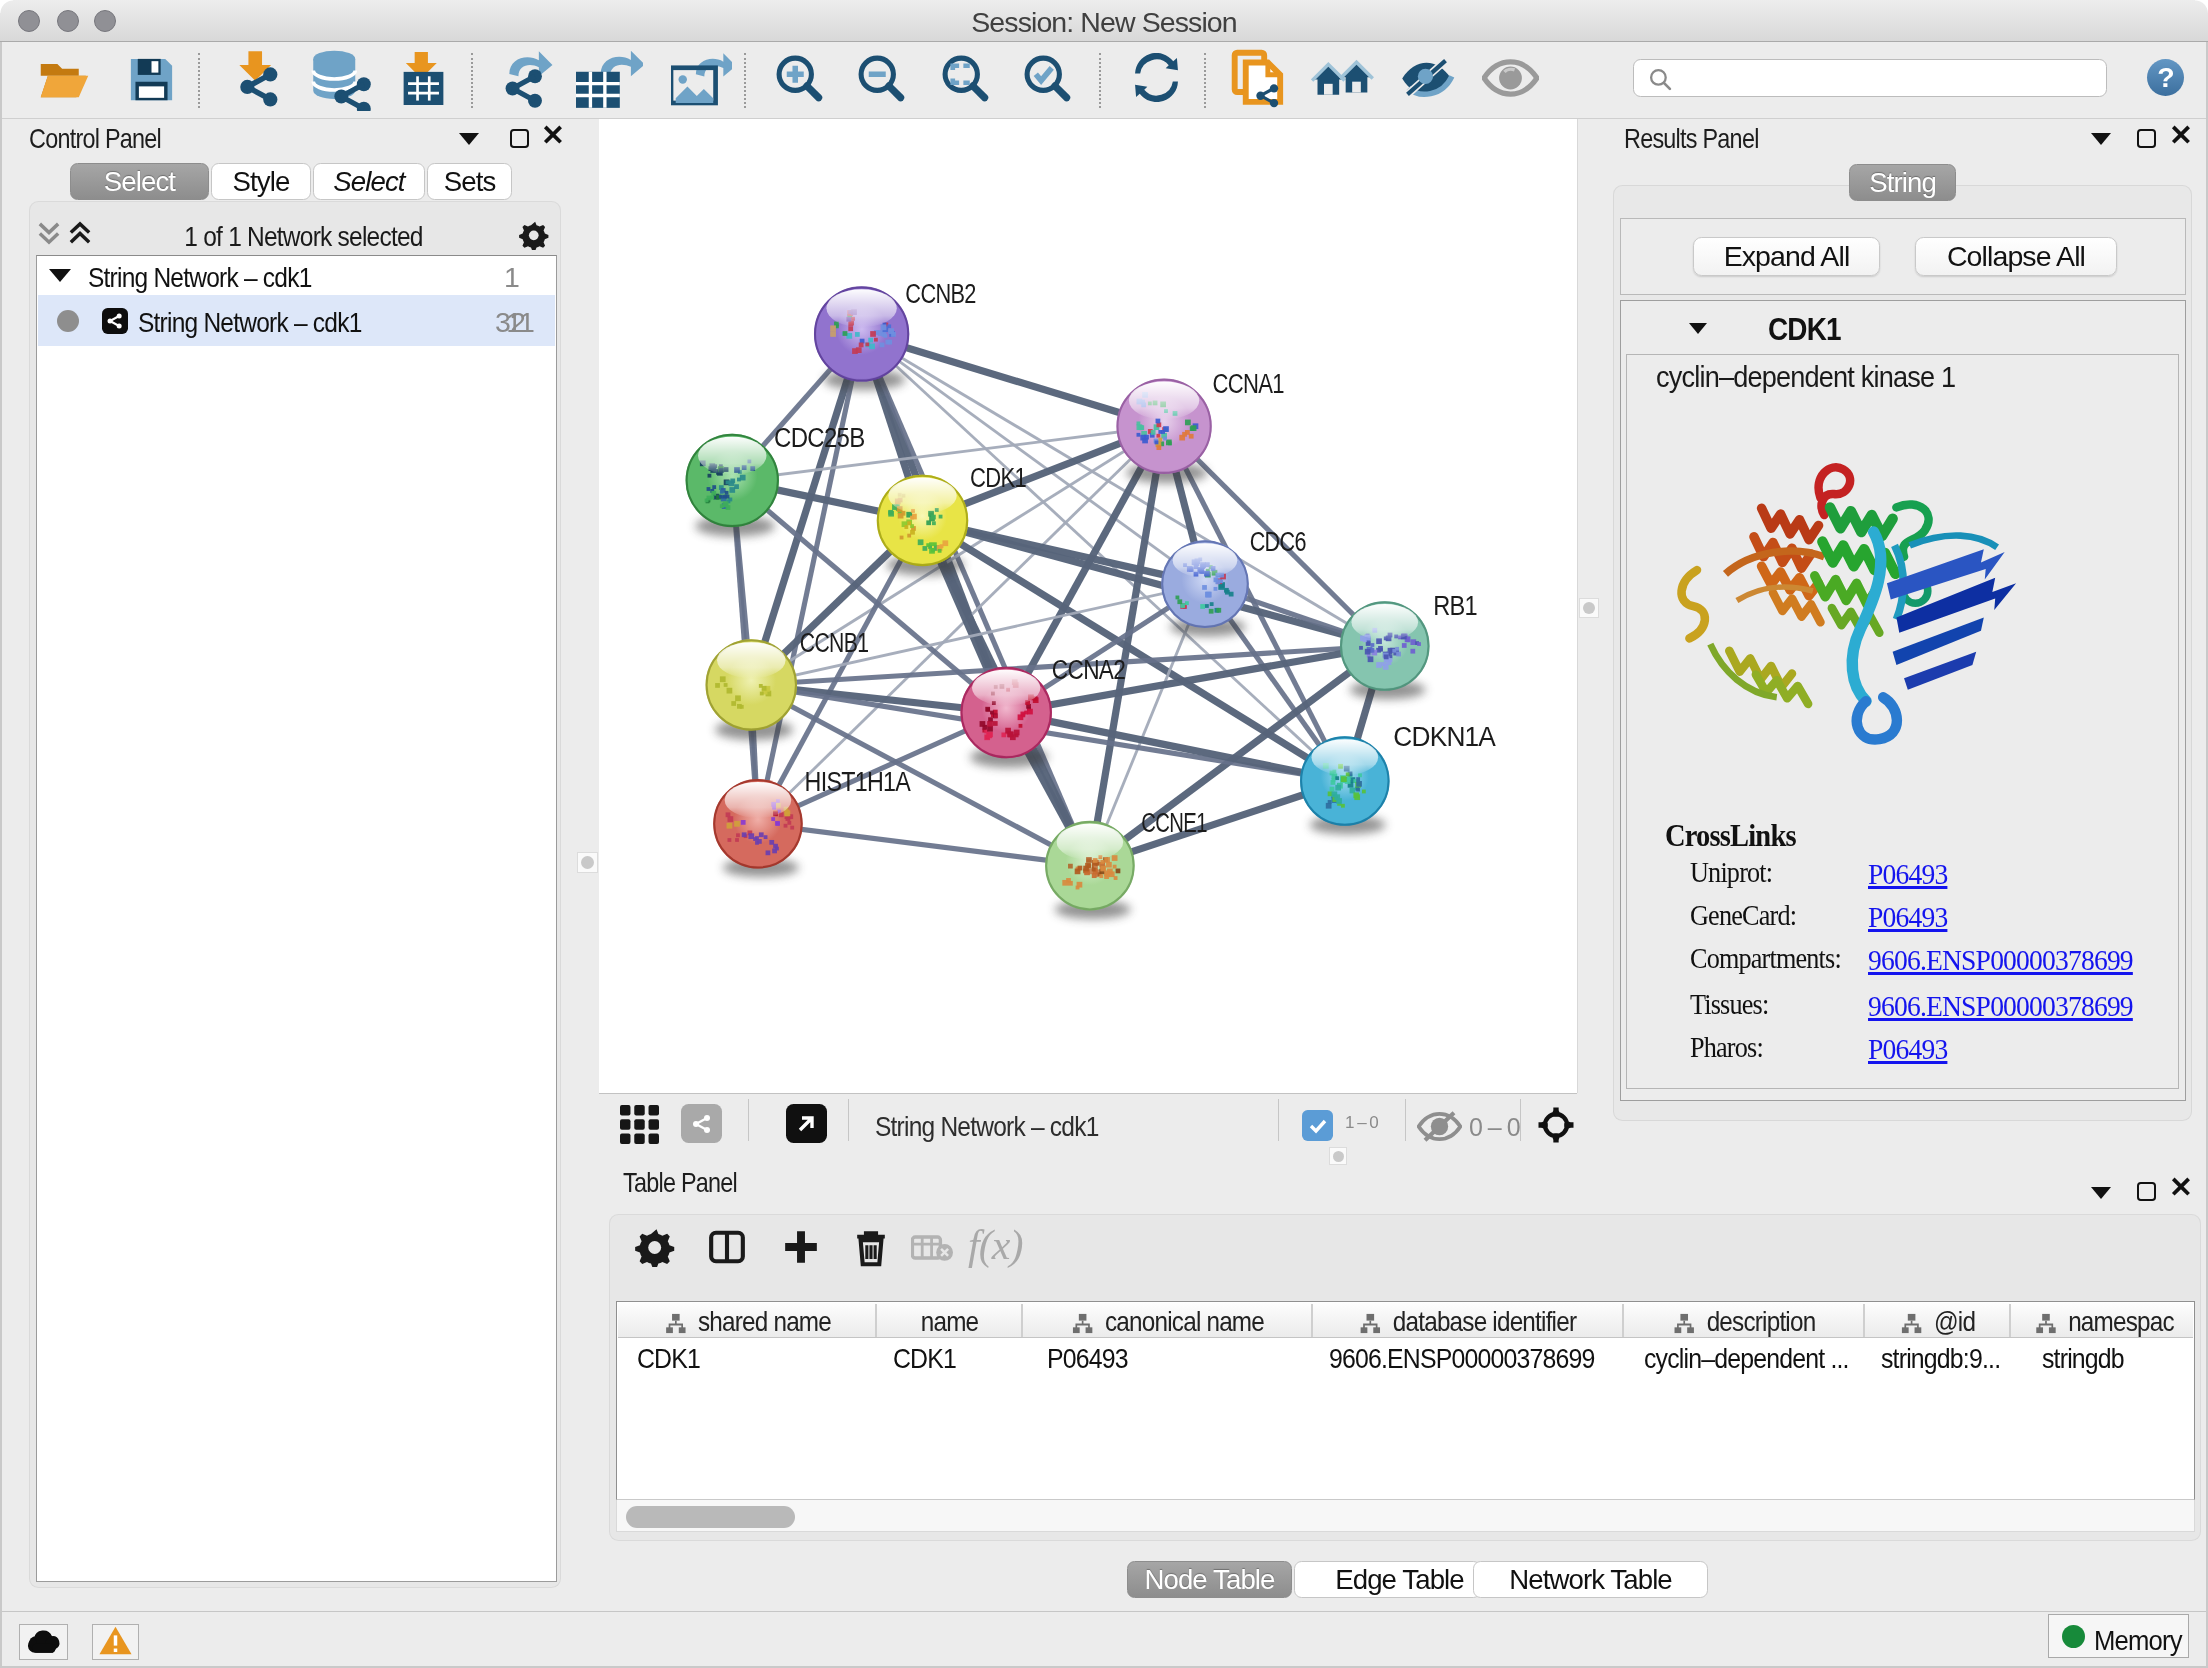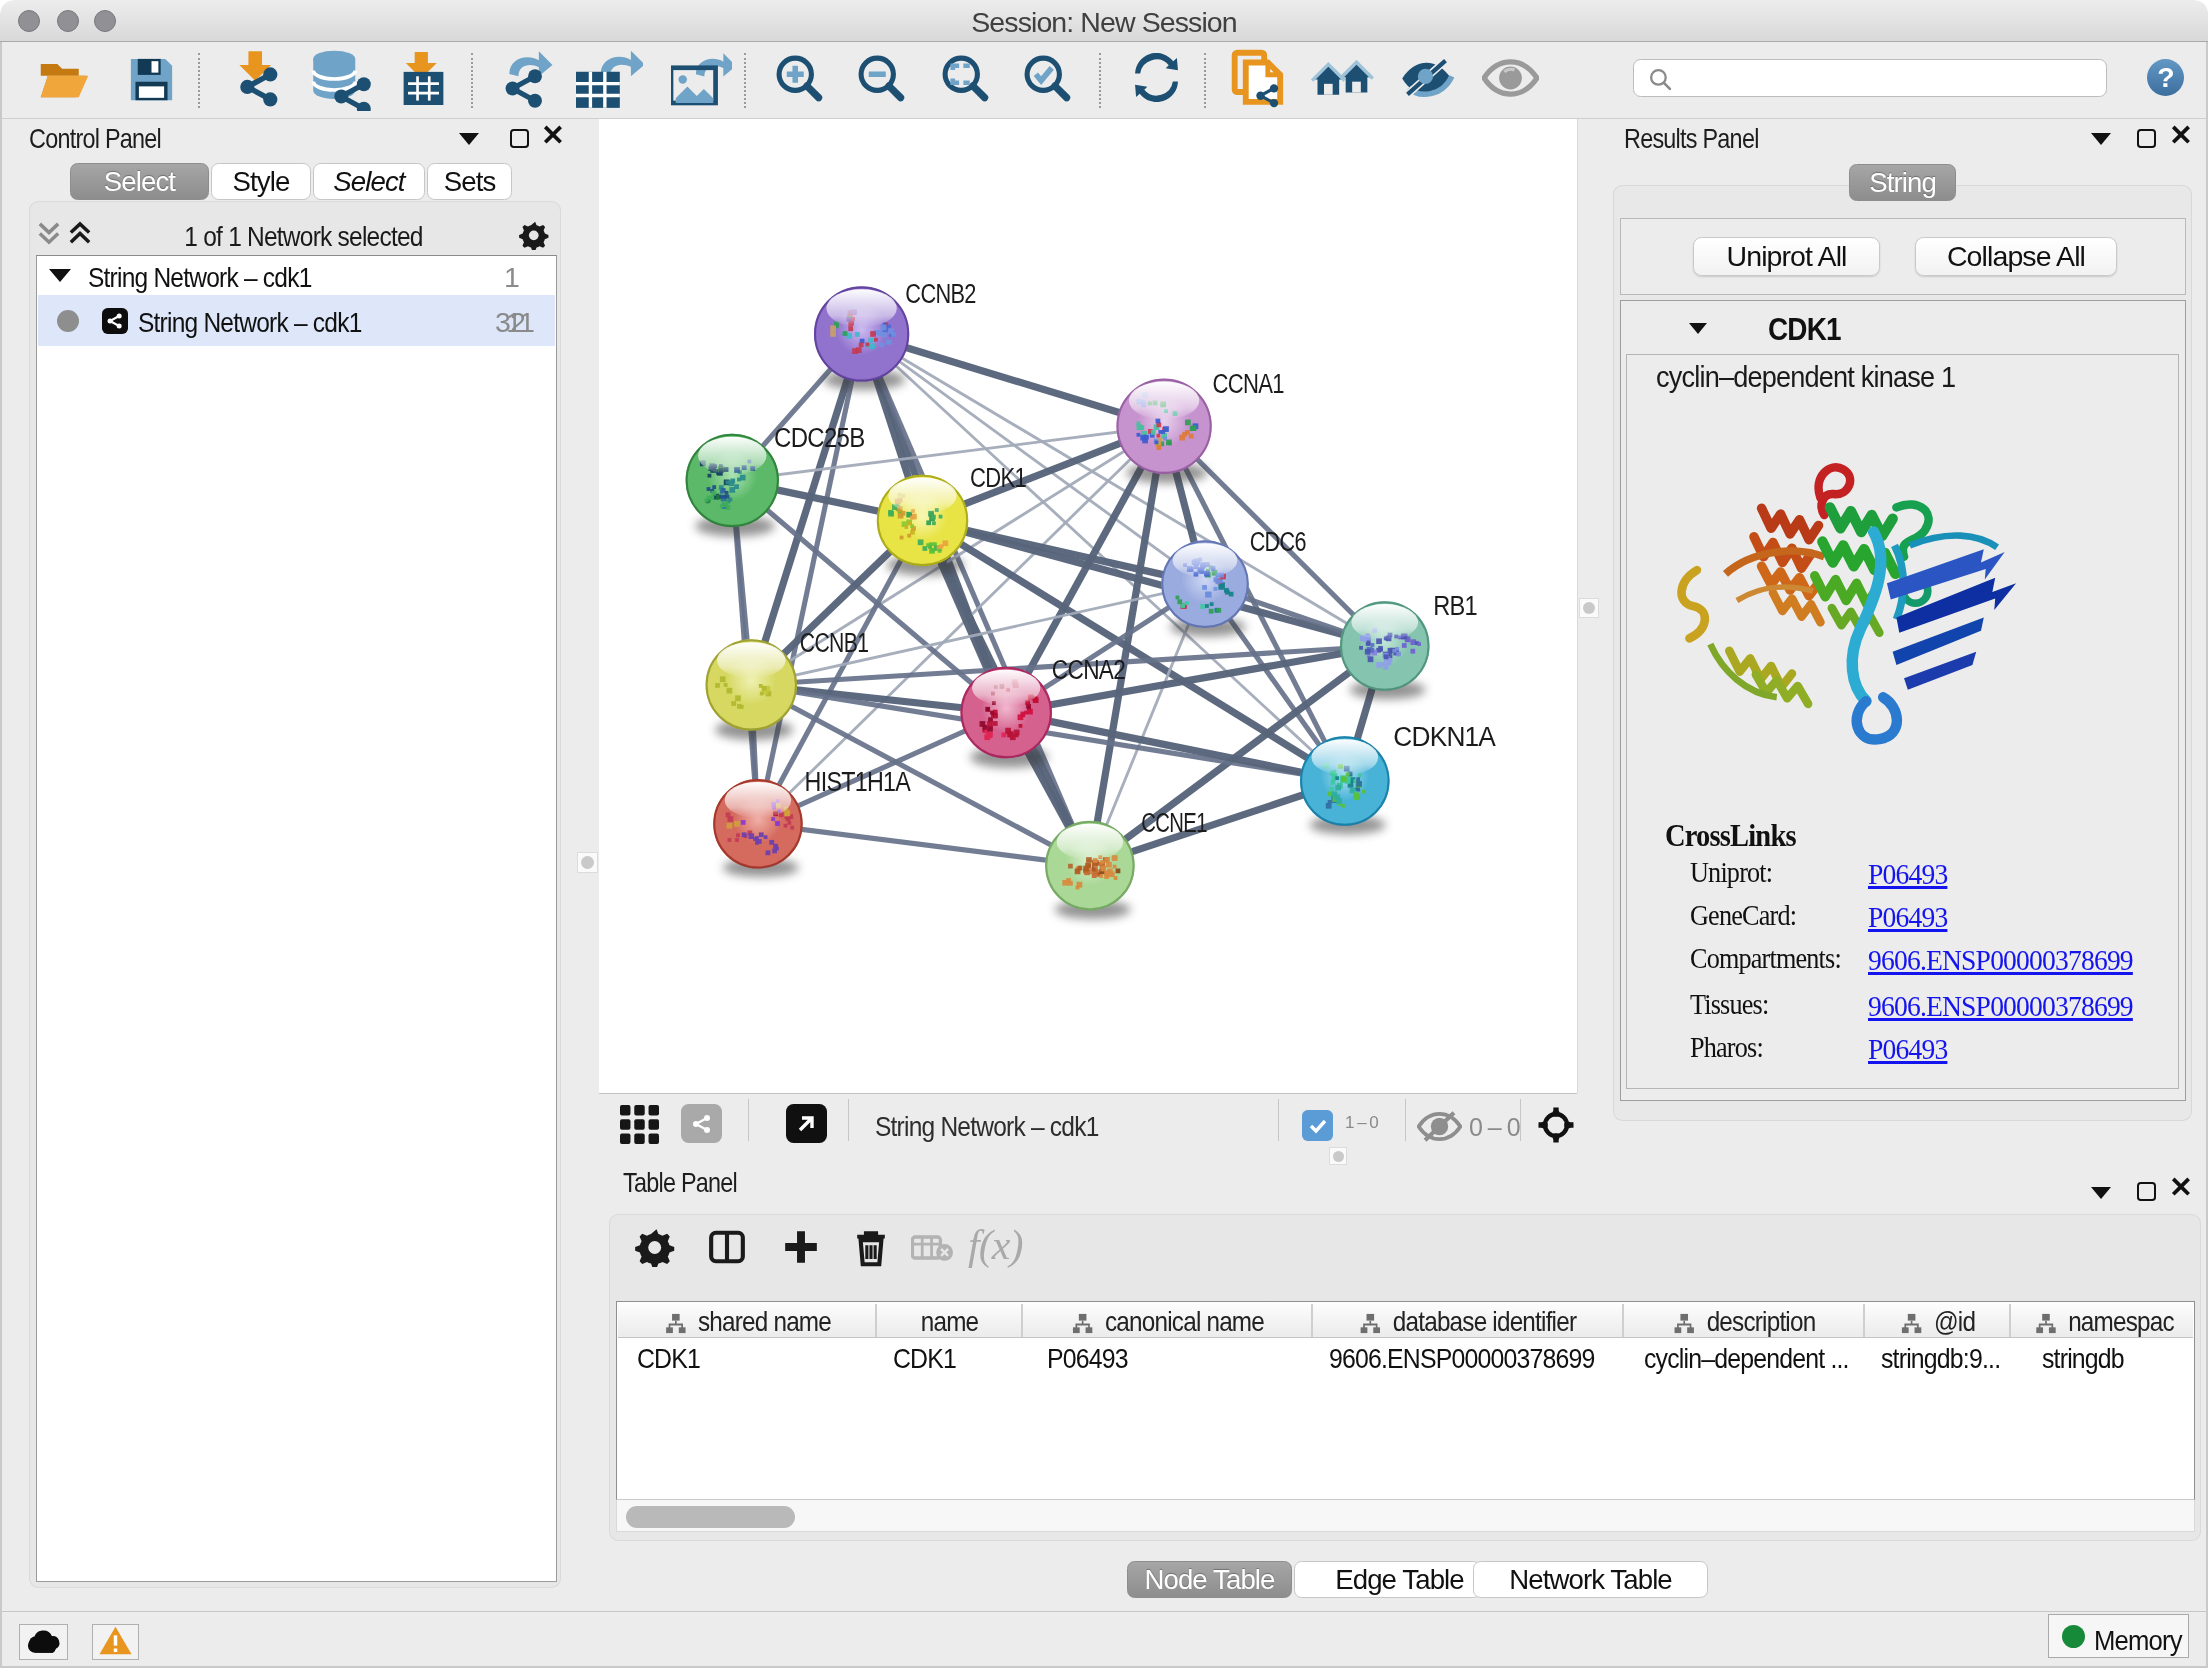--- a/index.html
+++ b/index.html
@@ -953,21 +953,21 @@
     <circle cx="5" cy="12" r="2.1" fill="#111"></circle>
     <circle cx="19" cy="12" r="2.1" fill="#111"></circle>
   </svg>
 <div class="abs panel-title sx82" style="left:1624px;top:122px;">Results Panel</div>
 <div class="abs ph-tri" style="left:2091px;top:133px;"></div>
 <div class="abs ph-sq" style="left:2137px;top:129px;"></div>
 <div class="abs ph-x" style="left:2169px;top:126px;">✕</div>
 <div class="abs" style="left:1613px;top:185px;width:579px;height:936px;background:#e8e8e8;border-radius:9.5px;box-shadow:inset 0 0 0 1px #d8d8d8;"></div>
 <div class="abs tab sel" style="left:1849px;top:164px;width:107px;">String</div>
 <div class="abs" style="left:1620px;top:218px;width:566px;height:77px;border:1.9px solid #b9b9b9;background:#ececec;"></div>
-<div class="abs btn-white" style="left:1693px;top:237px;width:187px;height:39px;line-height:37px;">Uniprot All</div>
+<div class="abs btn-white" style="left:1693px;top:237px;width:187px;height:39px;line-height:37px;">Expand All</div>
 <div class="abs btn-white" style="left:1915px;top:237px;width:202px;height:39px;line-height:37px;">Collapse All</div>
 <div class="abs" style="left:1620px;top:300px;width:566px;height:801px;border:1.9px solid #9e9e9e;background:#ececec;"></div>
 <div class="abs" style="left:1689px;top:323px;width:0;height:0;border-left:9.5px solid transparent;border-right:9.5px solid transparent;border-top:11.4px solid #111;"></div>
 <div class="abs sx90" style="left:1768px;top:312px;font-size:31px;font-weight:bold;color:#111;">CDK1</div>
 <div class="abs" style="left:1626px;top:354px;width:553px;height:735px;border:1px solid #b5b5b5;background:#ececec;"></div>
 <div class="abs sx92" style="left:1656px;top:360px;font-size:29.5px;color:#1a1a1a;">cyclin–dependent kinase 1</div>
 <svg class="abs" style="left:1670px;top:458px;" width="356" height="302" viewBox="0 0 374 318">
     <path d="M158 42 C150 20 168 4 182 12 C196 20 188 40 172 38 C160 37 156 50 162 60" stroke="#c42222" stroke-width="9" fill="none" stroke-linecap="round"></path>
     <path d="M96 53 L106 74 L116 59 L126 80 L136 65 L146 86 L156 71" stroke="#b93a16" stroke-width="10" fill="none" stroke-linejoin="round" stroke-linecap="round"></path>
     <path d="M88 83 L98 104 L108 89 L118 110 L128 95 L138 116 L148 101" stroke="#c44d17" stroke-width="10" fill="none" stroke-linejoin="round" stroke-linecap="round"></path>

